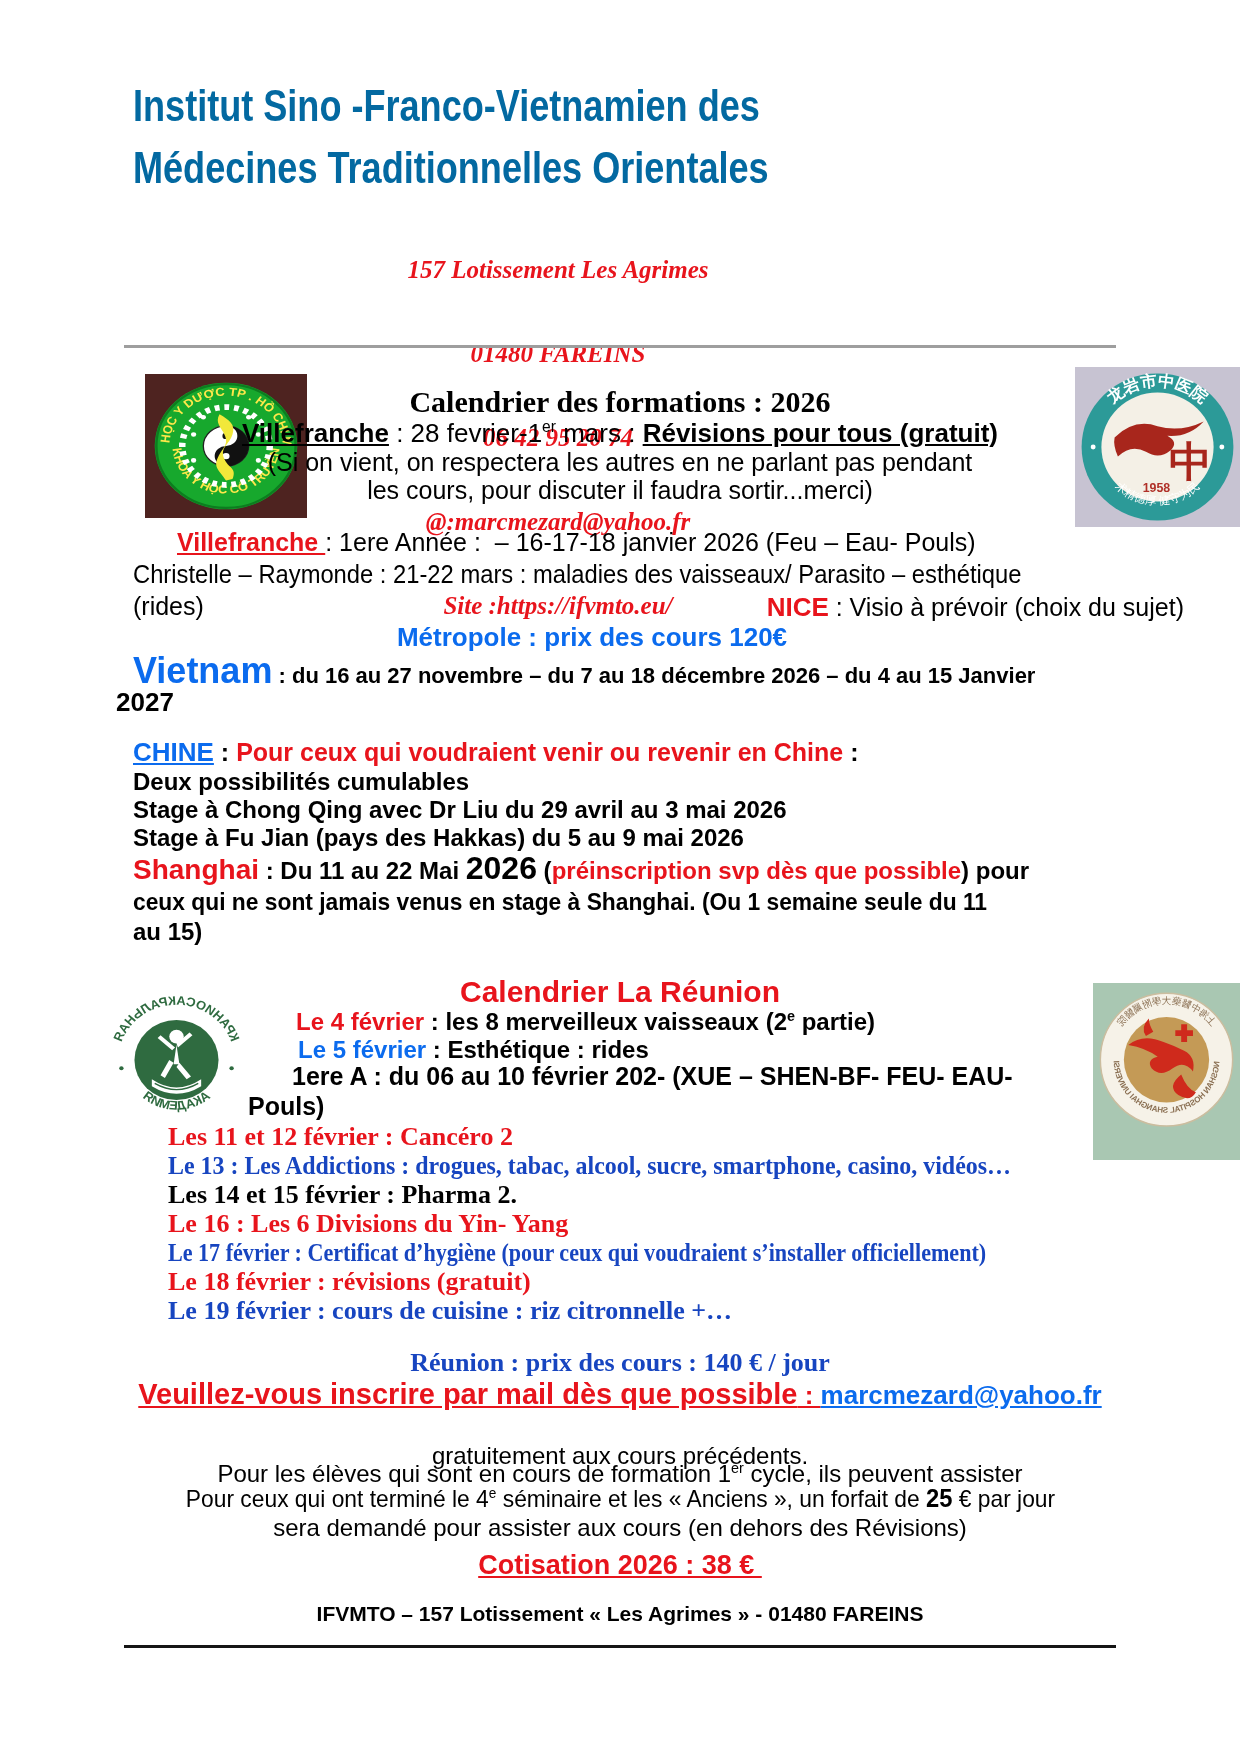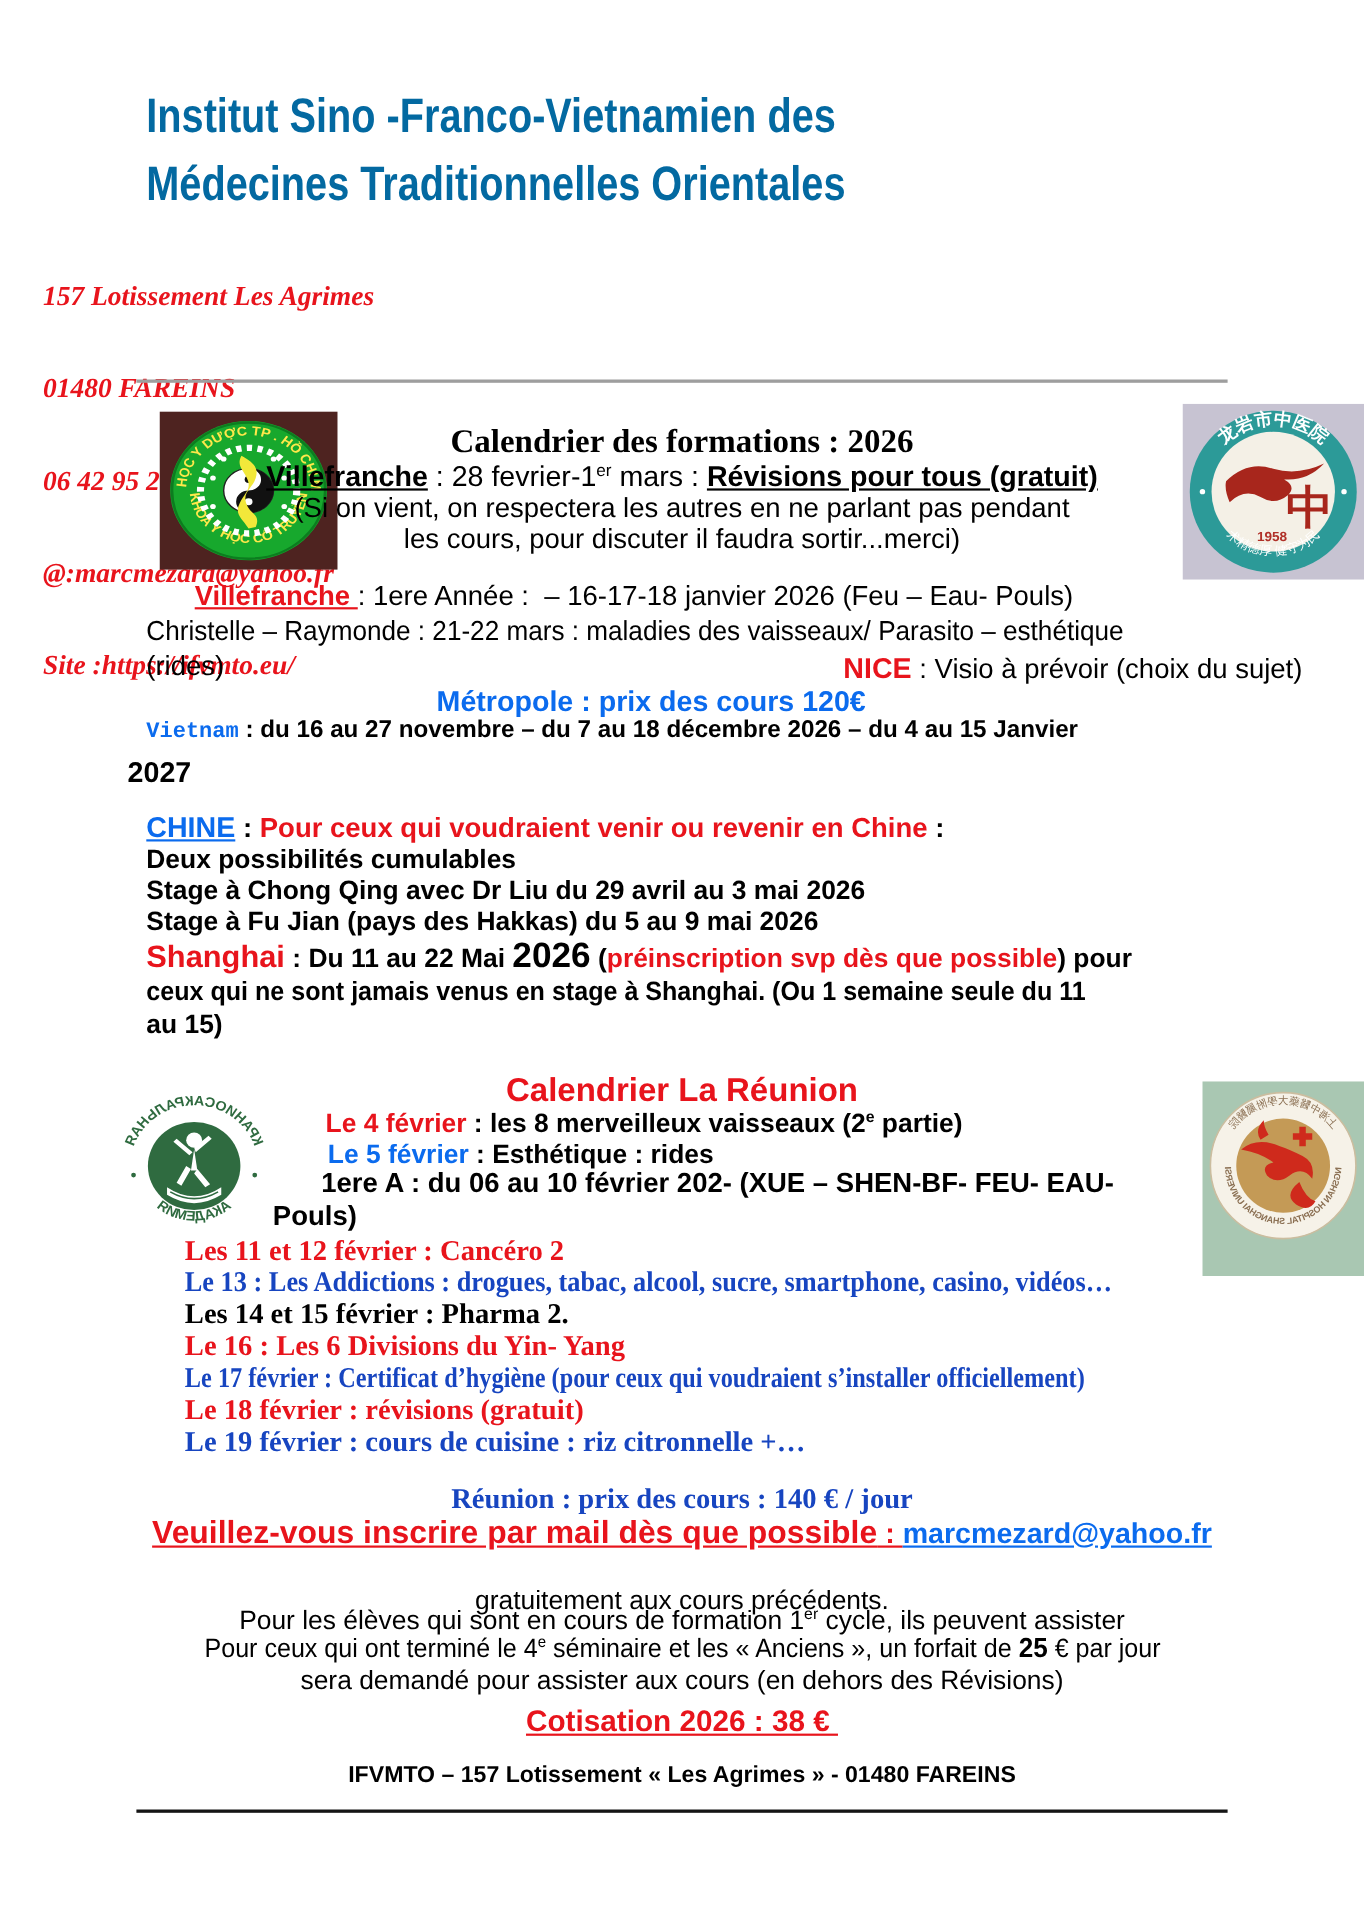--- a/index.html
+++ b/index.html
@@ -15,21 +15,21 @@
   .sq85{transform:scaleX(0.85);}
 
   .red{color:#e8141c;}
   .blue{color:#0b6bee;}
   .bserif{color:#1745c0;}
   .b{font-weight:bold;}
   .u{text-decoration:underline;}
 
   .title{font-size:44px;font-weight:bold;color:#0369a1;line-height:56px;}
   .addr{font-family:"Liberation Serif",serif;font-style:italic;font-weight:bold;
-        color:#e8141c;font-size:25px;line-height:28px;text-align:left;margin-left:39px;}
+        color:#e8141c;font-size:25px;line-height:28px;text-align:center;}
   .rule1{background:#9e9e9e;height:3px;}
   .rule2{background:#151515;height:3px;}
   .sectitle{font-family:"Liberation Serif",serif;font-weight:bold;font-size:30px;}
   .h26{font-size:26px;}
   .body25{font-size:25px;}
   .bold24{font-size:24px;font-weight:bold;}
   .cal{font-family:"Liberation Serif",serif;font-weight:bold;font-size:26px;}
   sup{font-size:60%;}
   .logo{position:absolute;}
   .logo svg{display:block;}
@@ -106,21 +106,21 @@
 
   <div class="abs body25" style="left:133px;top:528px;margin-left:44px;"><span class="red b u">Villefranche </span><span>: 1ere Année :  – 16-17-18 janvier 2026 (Feu – Eau- Pouls)</span></div>
 
   <div class="abs body25" style="left:133px;top:560px;"><span class="sq sq95">Christelle – Raymonde : 21-22 mars : maladies des vaisseaux/ Parasito – esthétique</span></div>
 
   <div class="abs body25" style="left:133px;top:592px;">(rides)</div>
   <div class="abs body25" style="left:0;width:1184px;text-align:right;top:592px;"><span class="red b h26">NICE</span><span> : Visio à prévoir (choix du sujet)</span></div>
 
   <div class="abs b h26 blue" style="left:0;width:1184px;text-align:center;top:622px;">Métropole : prix des cours 120€</div>
 
-  <div class="abs" style="left:133px;top:650px;"><span class="blue b" style="font-size:20px;font-family:Liberation Mono, monospace;">Vietnam</span><span class="b" style="font-size:22px;"> : du 16 au 27 novembre – du 7 au 18 décembre 2026 – du 4 au 15 Janvier</span></div>
+  <div class="abs" style="left:133px;top:650px;"><span class="blue b" style="font-size:36px;">Vietnam</span><span class="b" style="font-size:22px;"> : du 16 au 27 novembre – du 7 au 18 décembre 2026 – du 4 au 15 Janvier</span></div>
   <div class="abs b" style="left:116px;top:687px;font-size:26px;">2027</div>
 
   <div class="abs" style="left:133px;top:737px;font-size:25px;"><span class="blue b u h26">CHINE</span><span class="b"> : </span><span class="red b">Pour ceux qui voudraient venir ou revenir en Chine</span><span class="b"> :</span></div>
 
   <div class="abs bold24" style="left:133px;top:768px;">Deux possibilités cumulables</div>
   <div class="abs bold24" style="left:133px;top:796px;">Stage à Chong Qing avec Dr Liu du 29 avril au 3 mai 2026</div>
   <div class="abs bold24" style="left:133px;top:824px;">Stage à Fu Jian (pays des Hakkas) du 5 au 9 mai 2026</div>
 
   <div class="abs" style="left:133px;top:850px;"><span class="red b" style="font-size:28px;">Shanghai</span><span class="b" style="font-size:24px;"> : Du 11 au 22 Mai </span><span class="b" style="font-size:32px;">2026</span><span class="b" style="font-size:24px;"> (</span><span class="red b" style="font-size:24px;">préinscription svp dès que possible</span><span class="b" style="font-size:24px;">) pour</span></div>
   <div class="abs bold24" style="left:133px;top:888px;"><span class="sq sq95">ceux qui ne sont jamais venus en stage à Shanghai. (Ou 1 semaine seule du 11</span></div>

